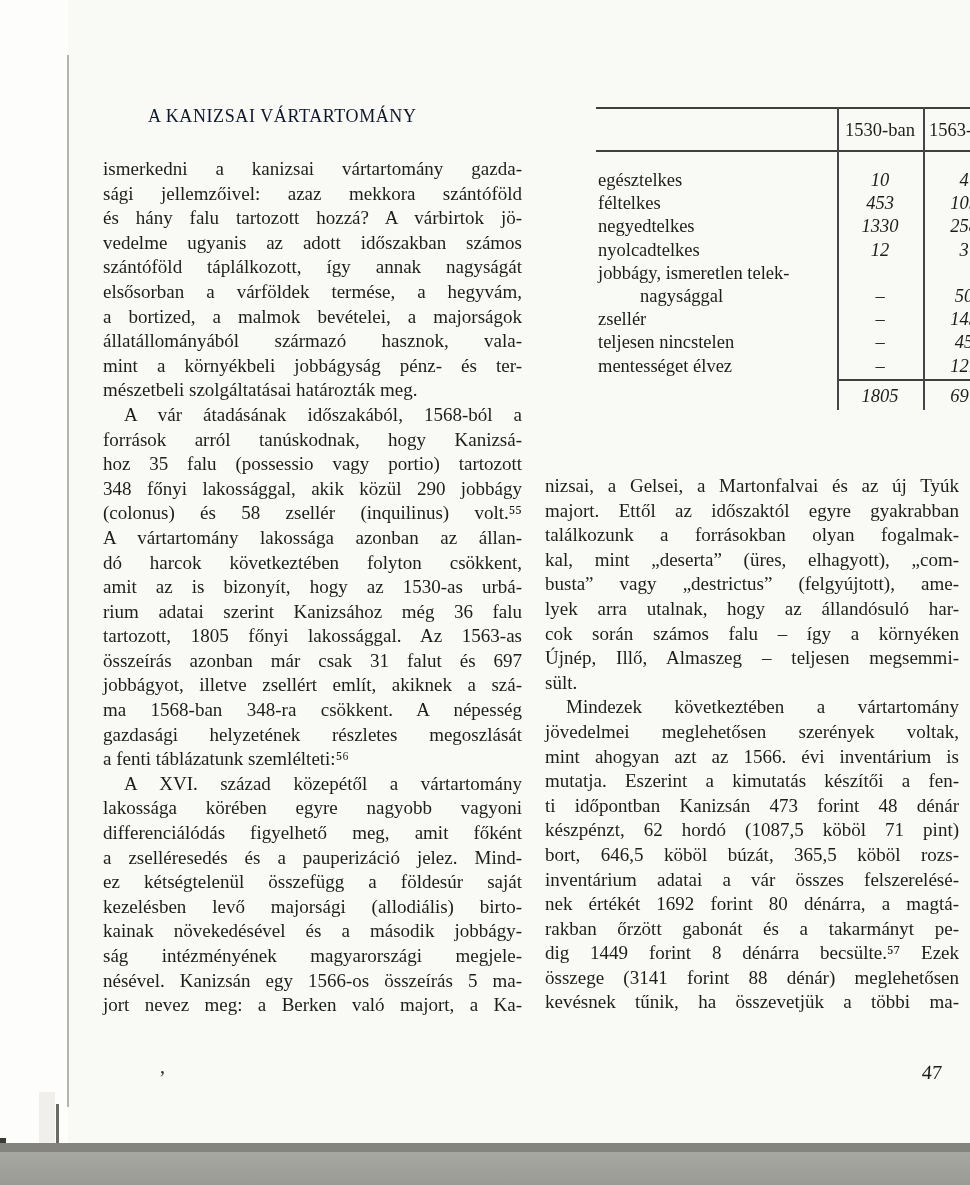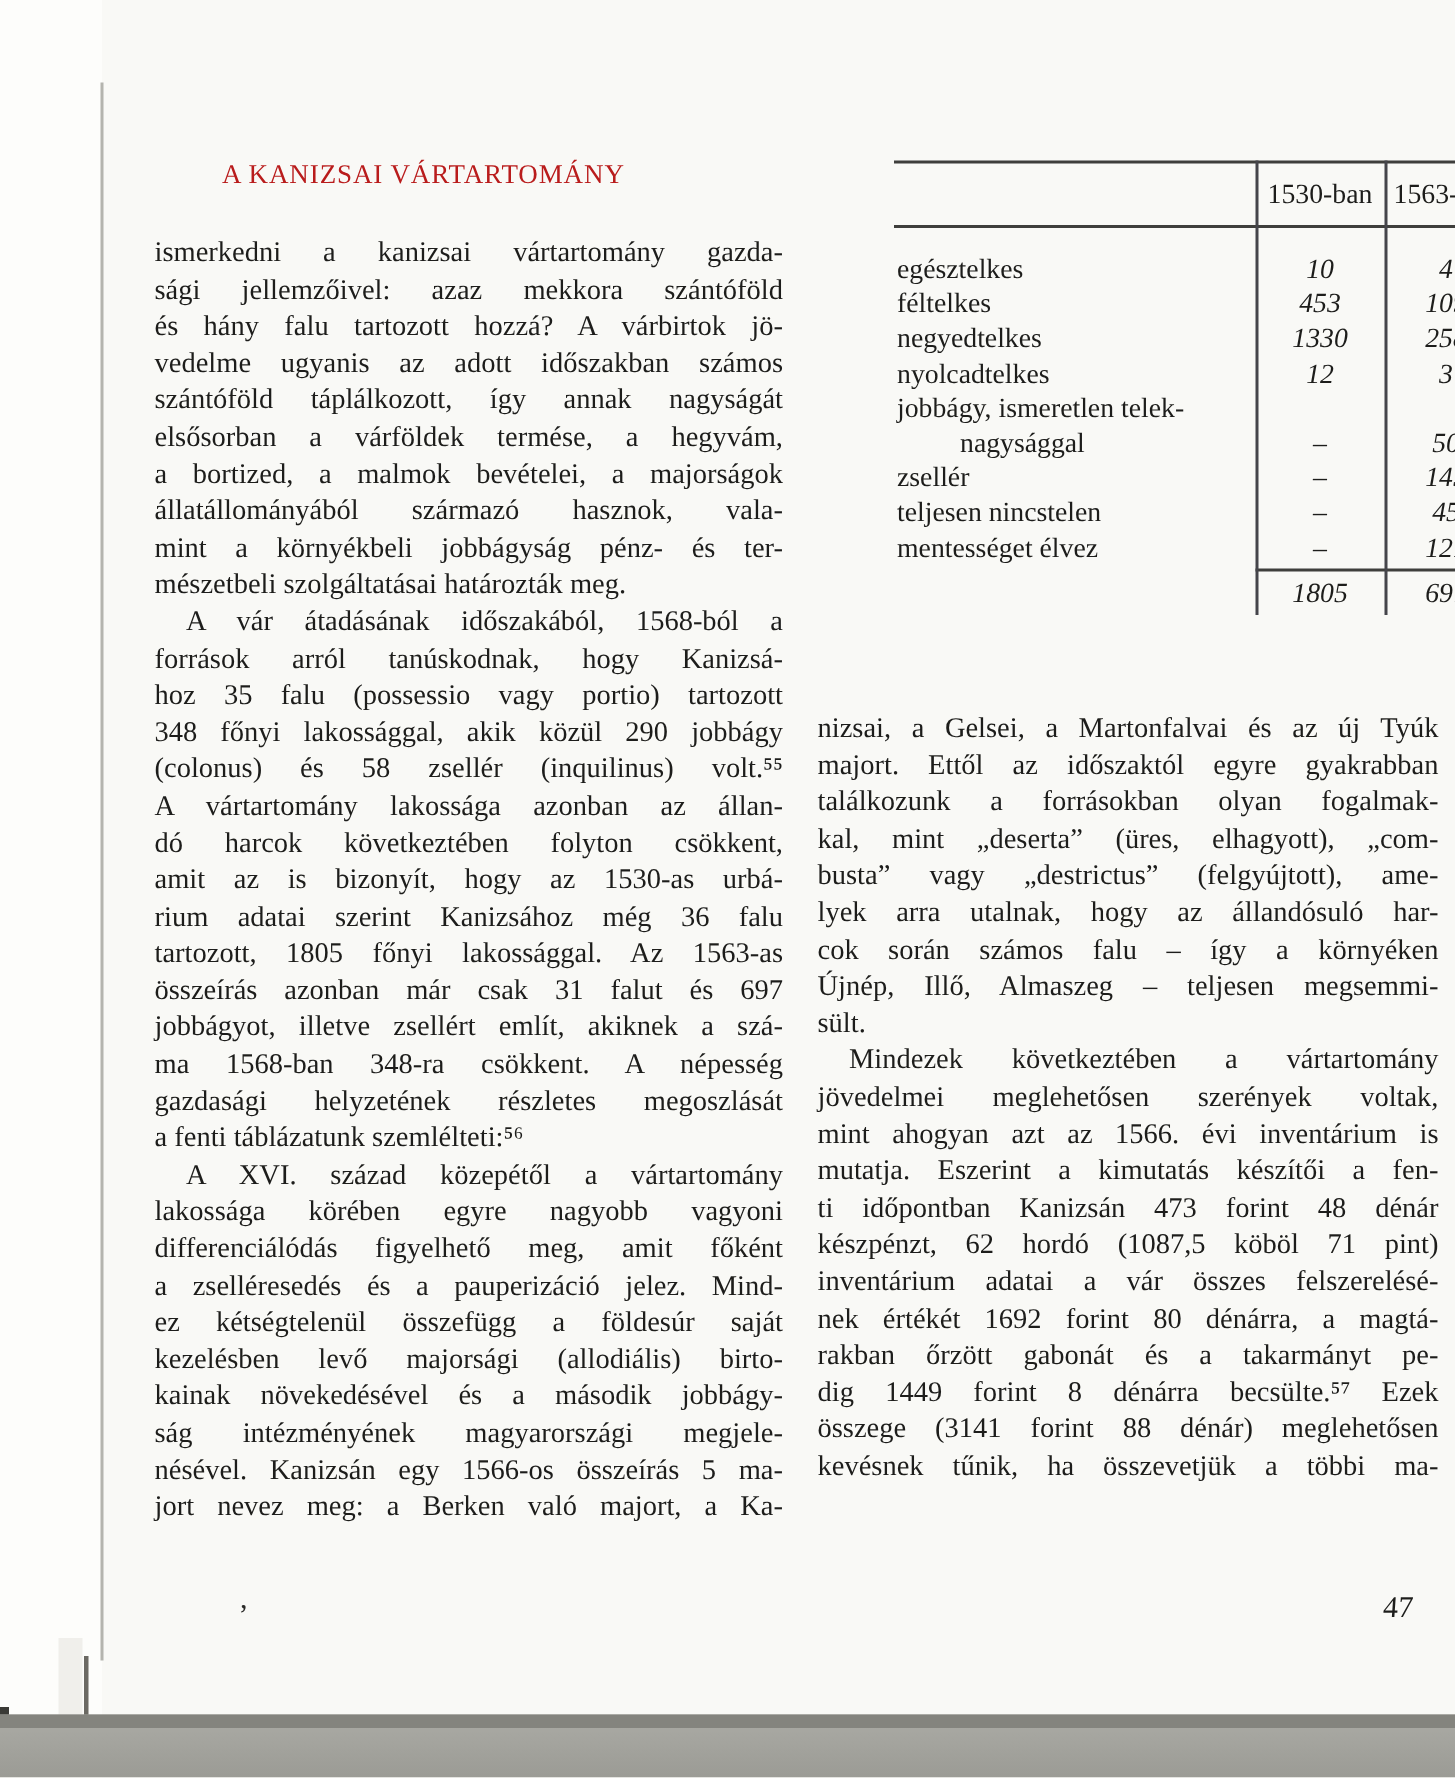--- a/index.html
+++ b/index.html
@@ -22,21 +22,21 @@
   .binding-line.bottom{left:56px;top:1104px;width:3px;height:40px;background:#6b6963;}
   .edge-strip{
     position:absolute;left:39px;top:1092px;width:16px;height:52px;
     background:#f0efeb;
   }
   .corner-nub{position:absolute;left:0;top:1138px;width:6px;height:26px;background:#3a3a36;}
 
   .heading{
     position:absolute;left:148px;top:106px;margin:0;
     font-size:18px;font-weight:normal;letter-spacing:0.6px;
-    white-space:nowrap;color:#b91c1c;
+    white-space:nowrap;color:#0f172a;
   }
 
   .col{position:absolute;font-size:19px;line-height:24.6px;}
   .left-col{left:103px;top:157px;width:419px;}
   .right-col{left:545px;top:474px;width:414px;}
   .para{margin:0;}
   .line{
     text-align:justify;text-align-last:justify;
     white-space:normal;
   }
@@ -224,20 +224,21 @@
         <div class="line">Újnép, Illő, Almaszeg – teljesen megsemmi-</div>
         <div class="line endline">sült.</div>
       </div>
       <div class="para">
         <div class="line indent">Mindezek következtében a vártartomány</div>
         <div class="line">jövedelmei meglehetősen szerények voltak,</div>
         <div class="line">mint ahogyan azt az 1566. évi inventárium is</div>
         <div class="line">mutatja. Eszerint a kimutatás készítői a fen-</div>
         <div class="line">ti időpontban Kanizsán 473 forint 48 dénár</div>
         <div class="line">készpénzt, 62 hordó (1087,5 köböl 71 pint)</div>
+        <div class="line">bort, 646,5 köböl búzát, 365,5 köböl rozs-</div>
         <div class="line">inventárium adatai a vár összes felszerelésé-</div>
         <div class="line">nek értékét 1692 forint 80 dénárra, a magtá-</div>
         <div class="line">rakban őrzött gabonát és a takarmányt pe-</div>
         <div class="line">dig 1449 forint 8 dénárra becsülte.⁵⁷ Ezek</div>
         <div class="line">összege (3141 forint 88 dénár) meglehetősen</div>
         <div class="line">kevésnek tűnik, ha összevetjük a többi ma-</div>
       </div>
     </div>
 
   <div class="stray">,</div>

